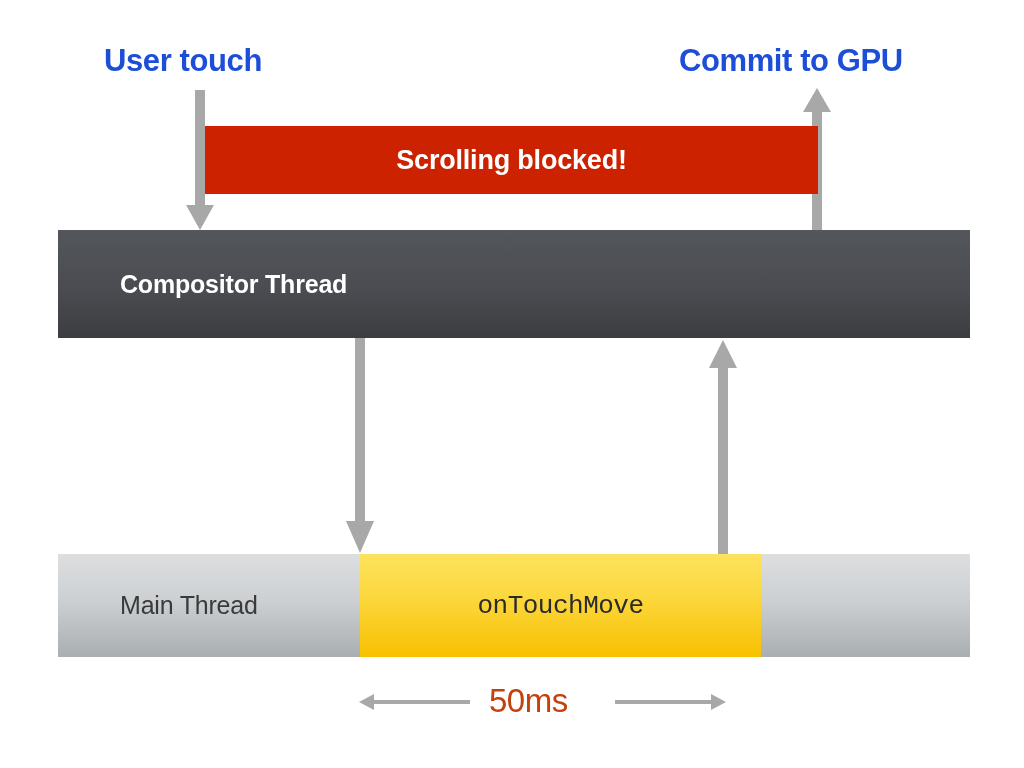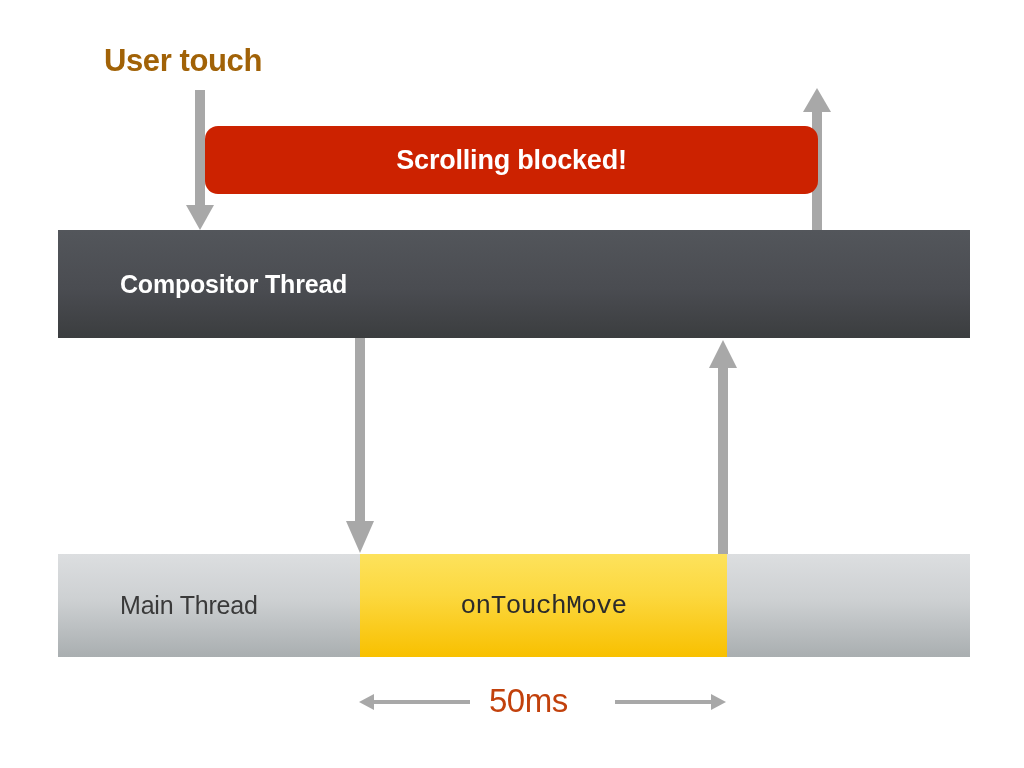--- a/index.html
+++ b/index.html
@@ -17,21 +17,21 @@
     background: #ffffff;
     overflow: hidden;
   }
 
   
   .heading {
     position: absolute;
     font-family: "Liberation Sans", sans-serif;
     font-weight: bold;
     font-size: 31px;
-    color: #a16207;
+    color: #1d4ed8;
     letter-spacing: -0.4px;
     white-space: nowrap;
   }
   #user-touch-label { left: 104px; top: 43px; }
   #commit-gpu-label { left: 679px; top: 43px; }
 
   
   #arrow-layer {
     position: absolute;
     left: 0; top: 0;
@@ -48,21 +48,20 @@
     align-items: center;
   }
 
   #scrolling-blocked-bar {
     left: 205px;
     top: 126px;
     width: 613px;
     height: 68px;
     background: #cc2200;
     justify-content: center;
-    border-radius: 13px;
   }
   #scrolling-blocked-text {
     font-family: "Liberation Sans", sans-serif;
     font-weight: bold;
     font-size: 27px;
     color: #ffffff;
     letter-spacing: -0.2px;
   }
 
   #compositor-thread-bar {
@@ -94,21 +93,21 @@
     font-weight: normal;
     font-size: 25px;
     color: #3a3a3a;
     letter-spacing: -0.2px;
   }
 
   #on-touch-move-block {
     position: absolute;
     left: 360px;
     top: 554px;
-    width: 367px;
+    width: 401px;
     height: 103px;
     background: linear-gradient(to bottom, #fde25c 0%, #fcd83f 40%, #f8c000 100%);
     display: flex;
     align-items: center;
     justify-content: center;
   }
   #on-touch-move-text {
     font-family: "Liberation Mono", "DejaVu Sans Mono", monospace;
     font-size: 26px;
     color: #2b2b2b;
@@ -139,20 +138,21 @@
     white-space: nowrap;
   }
 </style>
 </head>
 <body>
 
 <div id="stage">
 
   <div class="heading" id="user-touch-label">User touch</div>
 
+  <div class="heading" id="commit-gpu-label">Commit to GPU</div>
 
   <svg id="arrow-layer" viewBox="0 0 1024 768" width="1024" height="768" xmlns="http://www.w3.org/2000/svg">
 
     <g>
       <rect x="195" y="90" width="10" height="120" fill="#a8a8a8"></rect>
       <polygon points="186,205 214,205 200,230" fill="#a8a8a8"></polygon>
     </g>
 
     <g>
       <rect x="812" y="108" width="10" height="122" fill="#a8a8a8"></rect>

